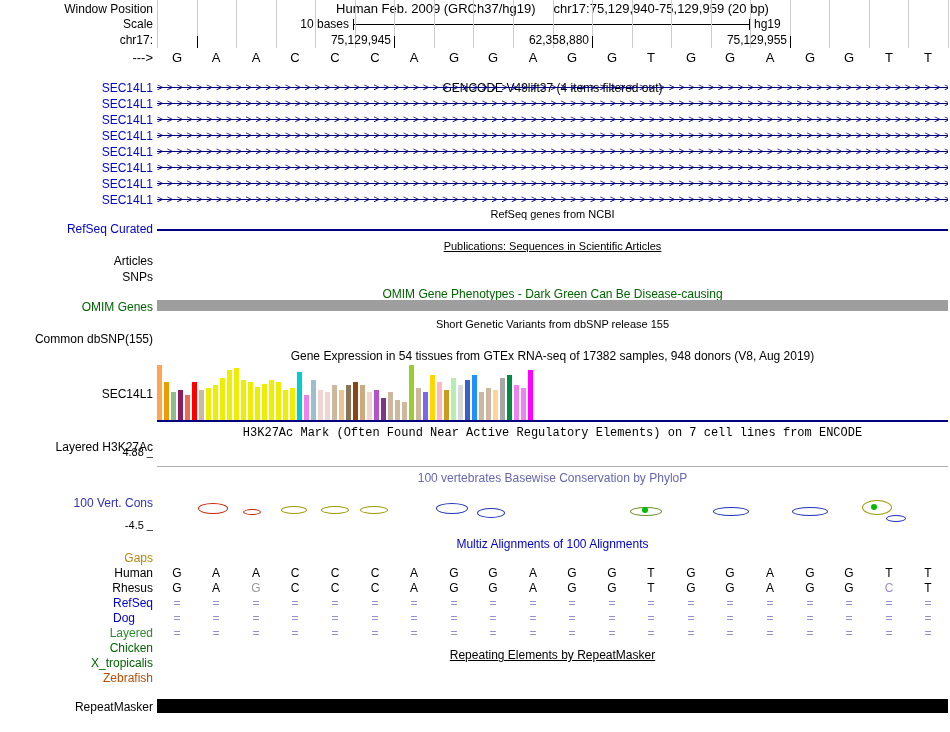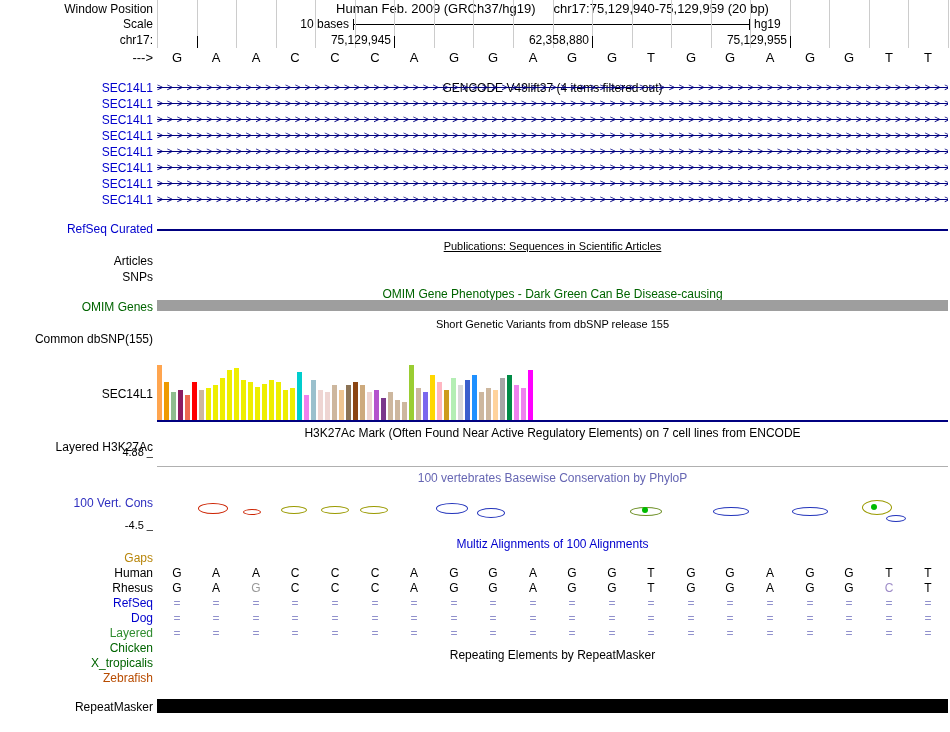--- a/index.html
+++ b/index.html
@@ -28,49 +28,51 @@
   <div class="abs" style="left:353px;top:24px;width:396px;height:1px;background:#000;"></div>
   <div class="abs" style="left:353px;top:19px;width:1px;height:11px;background:#000;"></div>
   <div class="abs" style="left:749px;top:19px;width:1px;height:11px;background:#000;"></div>
   <div class="abs" style="left:754px;top:17px;font-size:12px;">hg19</div>
 
   <div class="lbl" style="top:33px;">chr17:</div>
   <div class="lbl" style="top:50px;font-size:13px;">---&gt;</div>
 
   <div class="center-title" style="top:66px;margin-top:15px;">GENCODE V49lift37 (4 items filtered out)</div>
 
+  <div class="center-title small" style="top:208px;">RefSeq genes from NCBI</div>
   <div class="lbl blue" style="top:222px;">RefSeq Curated</div>
   <div class="abs" style="left:157px;top:229px;width:791px;height:2px;background:#000080;"></div>
 
   <div class="center-title small" style="top:240px;text-decoration:underline;">Publications: Sequences in Scientific Articles</div>
   <div class="lbl" style="top:254px;">Articles</div>
   <div class="lbl" style="top:270px;">SNPs</div>
 
   <div class="center-title green" style="top:287px;">OMIM Gene Phenotypes - Dark Green Can Be Disease-causing</div>
   <div class="lbl green" style="top:300px;">OMIM Genes</div>
   <div class="abs" style="left:157px;top:300px;width:791px;height:11px;background:#9e9e9e;"></div>
 
   <div class="center-title small" style="top:318px;">Short Genetic Variants from dbSNP release 155</div>
   <div class="lbl" style="top:332px;">Common dbSNP(155)</div>
 
+  <div class="center-title" style="top:349px;">Gene Expression in 54 tissues from GTEx RNA-seq of 17382 samples, 948 donors (V8, Aug 2019)</div>
   <div class="lbl" style="top:387px;">SEC14L1</div>
   <div class="abs" style="left:157px;top:420px;width:791px;height:2px;background:#000080;"></div>
 
-  <div class="center-title" style="top:426px;">H3K27Ac Mark (Often Found Near Active Regulatory Elements) on 7 cell lines from ENCODE</div>
+  <div class="center-title" style="top:426px;font-family:Liberation Mono, monospace;">H3K27Ac Mark (Often Found Near Active Regulatory Elements) on 7 cell lines from ENCODE</div>
   <div class="lbl" style="top:440px;">Layered H3K27Ac</div>
 
   <div class="lbl small" style="top:446px;">4.88 _</div>
   <div class="abs" style="left:157px;top:466px;width:791px;height:1px;background:#b0b0b0;"></div>
   <div class="center-title slate" style="top:471px;">100 vertebrates Basewise Conservation by PhyloP</div>
   <div class="lbl" style="top:496px;color:#2f2fbf;">100 Vert. Cons</div>
   <div class="lbl small" style="top:519px;">-4.5 _</div>
 
   <div class="center-title blue" style="top:537px;">Multiz Alignments of 100 Alignments</div>
 
-  <div class="center-title" style="top:648px;">Repeating Elements by RepeatMasker</div>
+  <div class="center-title" style="top:648px;text-decoration:underline;">Repeating Elements by RepeatMasker</div>
   <div class="lbl" style="top:700px;">RepeatMasker</div>
   <div class="abs" style="left:157px;top:699px;width:791px;height:14px;background:#000;"></div>
 
 <div style="position: absolute; left: 157px; top: 0px; width: 1px; height: 48px; background: rgb(204, 204, 204);"></div>
     <div style="position: absolute; left: 197px; top: 0px; width: 1px; height: 48px; background: rgb(204, 204, 204);"></div>
     <div style="position: absolute; left: 236px; top: 0px; width: 1px; height: 48px; background: rgb(204, 204, 204);"></div>
     <div style="position: absolute; left: 276px; top: 0px; width: 1px; height: 48px; background: rgb(204, 204, 204);"></div>
     <div style="position: absolute; left: 315px; top: 0px; width: 1px; height: 48px; background: rgb(204, 204, 204);"></div>
     <div style="position: absolute; left: 355px; top: 0px; width: 1px; height: 48px; background: rgb(204, 204, 204);"></div>
     <div style="position: absolute; left: 394px; top: 0px; width: 1px; height: 48px; background: rgb(204, 204, 204);"></div>
@@ -280,21 +282,21 @@
     <div style="position: absolute; left: 560px; top: 596px; width: 24px; text-align: center; font-size: 12px; color: rgb(144, 144, 204);">=</div>
     <div style="position: absolute; left: 600px; top: 596px; width: 24px; text-align: center; font-size: 12px; color: rgb(144, 144, 204);">=</div>
     <div style="position: absolute; left: 639px; top: 596px; width: 24px; text-align: center; font-size: 12px; color: rgb(144, 144, 204);">=</div>
     <div style="position: absolute; left: 679px; top: 596px; width: 24px; text-align: center; font-size: 12px; color: rgb(144, 144, 204);">=</div>
     <div style="position: absolute; left: 718px; top: 596px; width: 24px; text-align: center; font-size: 12px; color: rgb(144, 144, 204);">=</div>
     <div style="position: absolute; left: 758px; top: 596px; width: 24px; text-align: center; font-size: 12px; color: rgb(144, 144, 204);">=</div>
     <div style="position: absolute; left: 798px; top: 596px; width: 24px; text-align: center; font-size: 12px; color: rgb(144, 144, 204);">=</div>
     <div style="position: absolute; left: 837px; top: 596px; width: 24px; text-align: center; font-size: 12px; color: rgb(144, 144, 204);">=</div>
     <div style="position: absolute; left: 877px; top: 596px; width: 24px; text-align: center; font-size: 12px; color: rgb(144, 144, 204);">=</div>
     <div style="position: absolute; left: 916px; top: 596px; width: 24px; text-align: center; font-size: 12px; color: rgb(144, 144, 204);">=</div>
-    <div style="position: absolute; left: 0px; top: 611px; width: 153px; text-align: right; font-size: 12px; color: rgb(0, 0, 205);">Dog</div>
+    <div style="position: absolute; left: 0px; top: 611px; width: 135px; text-align: right; font-size: 12px; color: rgb(0, 0, 205);">Dog</div>
     <div style="position: absolute; left: 165px; top: 611px; width: 24px; text-align: center; font-size: 12px; color: rgb(144, 144, 204);">=</div>
     <div style="position: absolute; left: 204px; top: 611px; width: 24px; text-align: center; font-size: 12px; color: rgb(144, 144, 204);">=</div>
     <div style="position: absolute; left: 244px; top: 611px; width: 24px; text-align: center; font-size: 12px; color: rgb(144, 144, 204);">=</div>
     <div style="position: absolute; left: 283px; top: 611px; width: 24px; text-align: center; font-size: 12px; color: rgb(144, 144, 204);">=</div>
     <div style="position: absolute; left: 323px; top: 611px; width: 24px; text-align: center; font-size: 12px; color: rgb(144, 144, 204);">=</div>
     <div style="position: absolute; left: 363px; top: 611px; width: 24px; text-align: center; font-size: 12px; color: rgb(144, 144, 204);">=</div>
     <div style="position: absolute; left: 402px; top: 611px; width: 24px; text-align: center; font-size: 12px; color: rgb(144, 144, 204);">=</div>
     <div style="position: absolute; left: 442px; top: 611px; width: 24px; text-align: center; font-size: 12px; color: rgb(144, 144, 204);">=</div>
     <div style="position: absolute; left: 481px; top: 611px; width: 24px; text-align: center; font-size: 12px; color: rgb(144, 144, 204);">=</div>
     <div style="position: absolute; left: 521px; top: 611px; width: 24px; text-align: center; font-size: 12px; color: rgb(144, 144, 204);">=</div>

